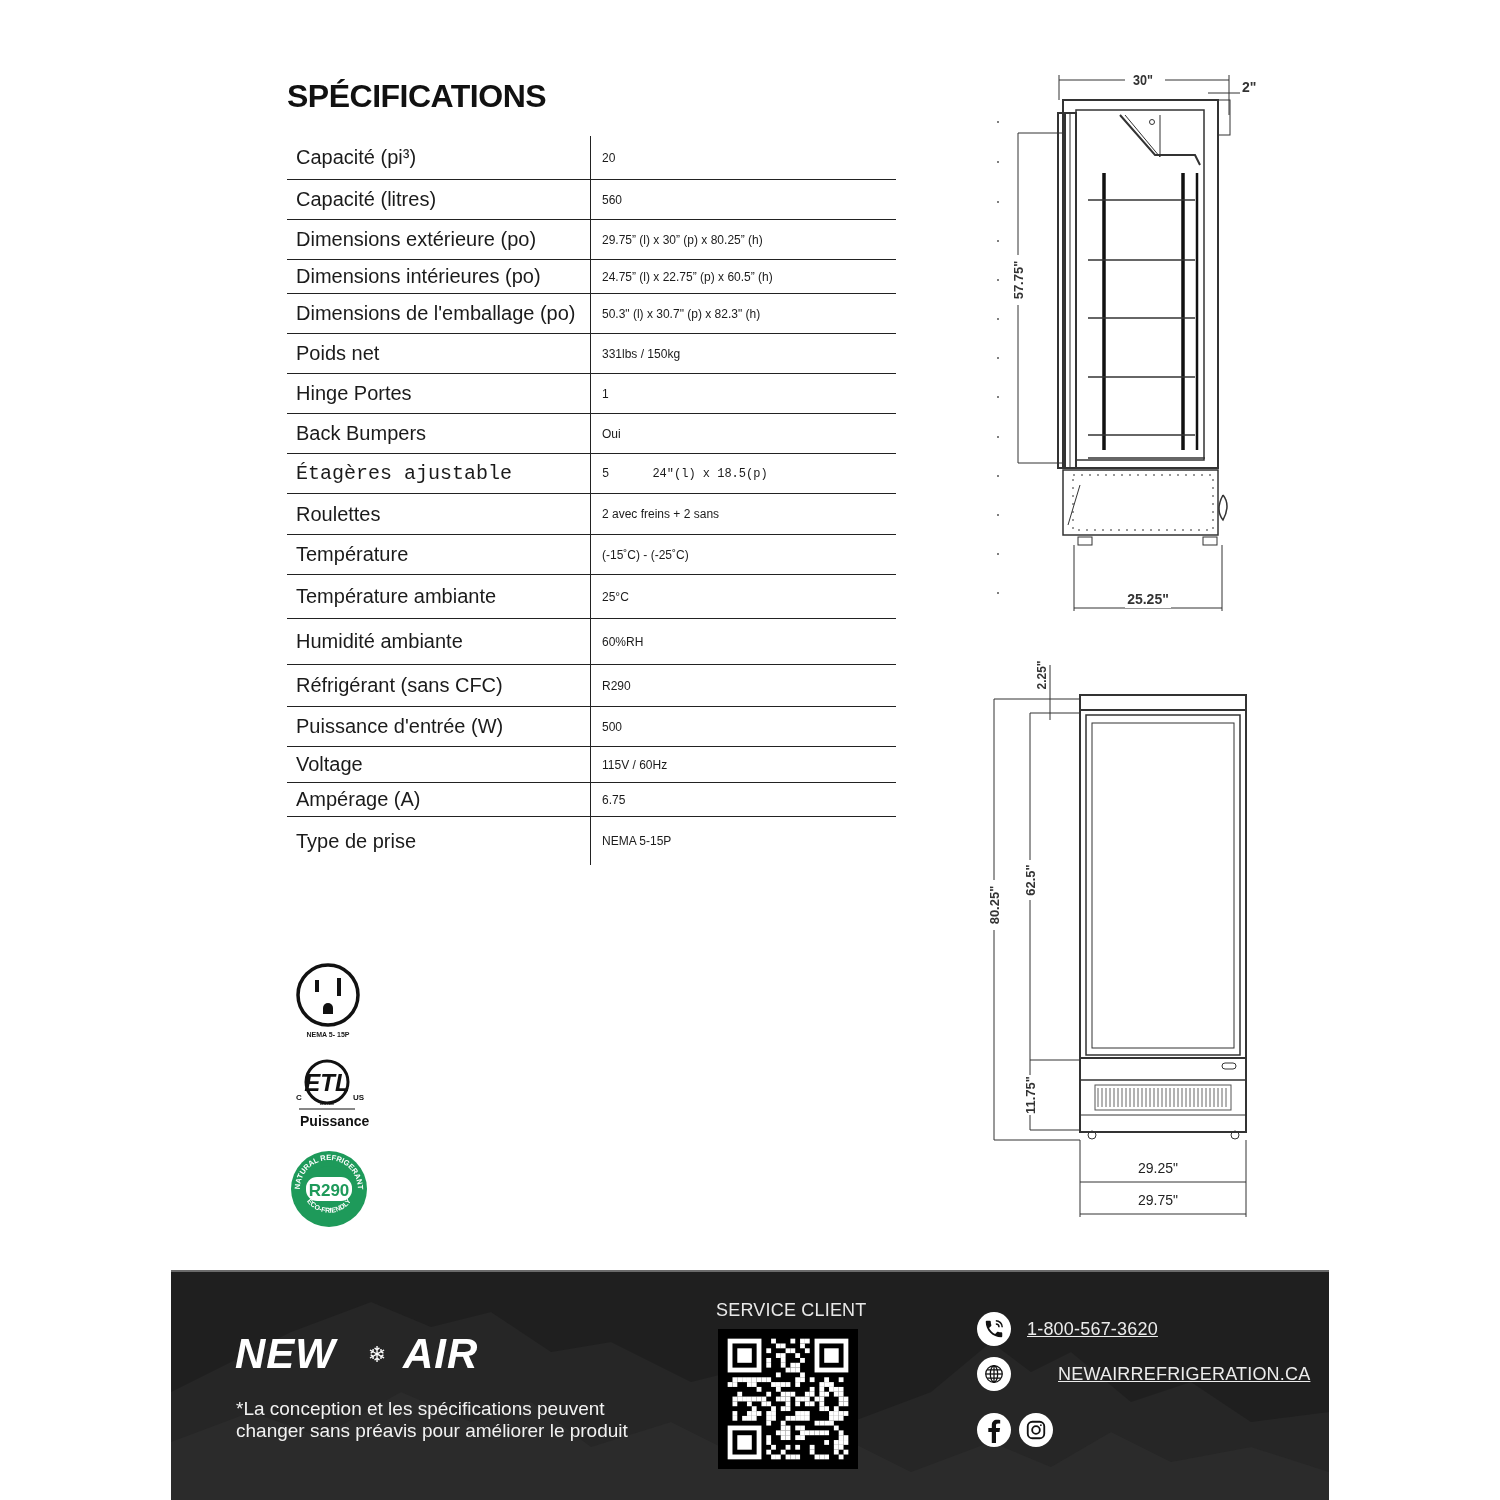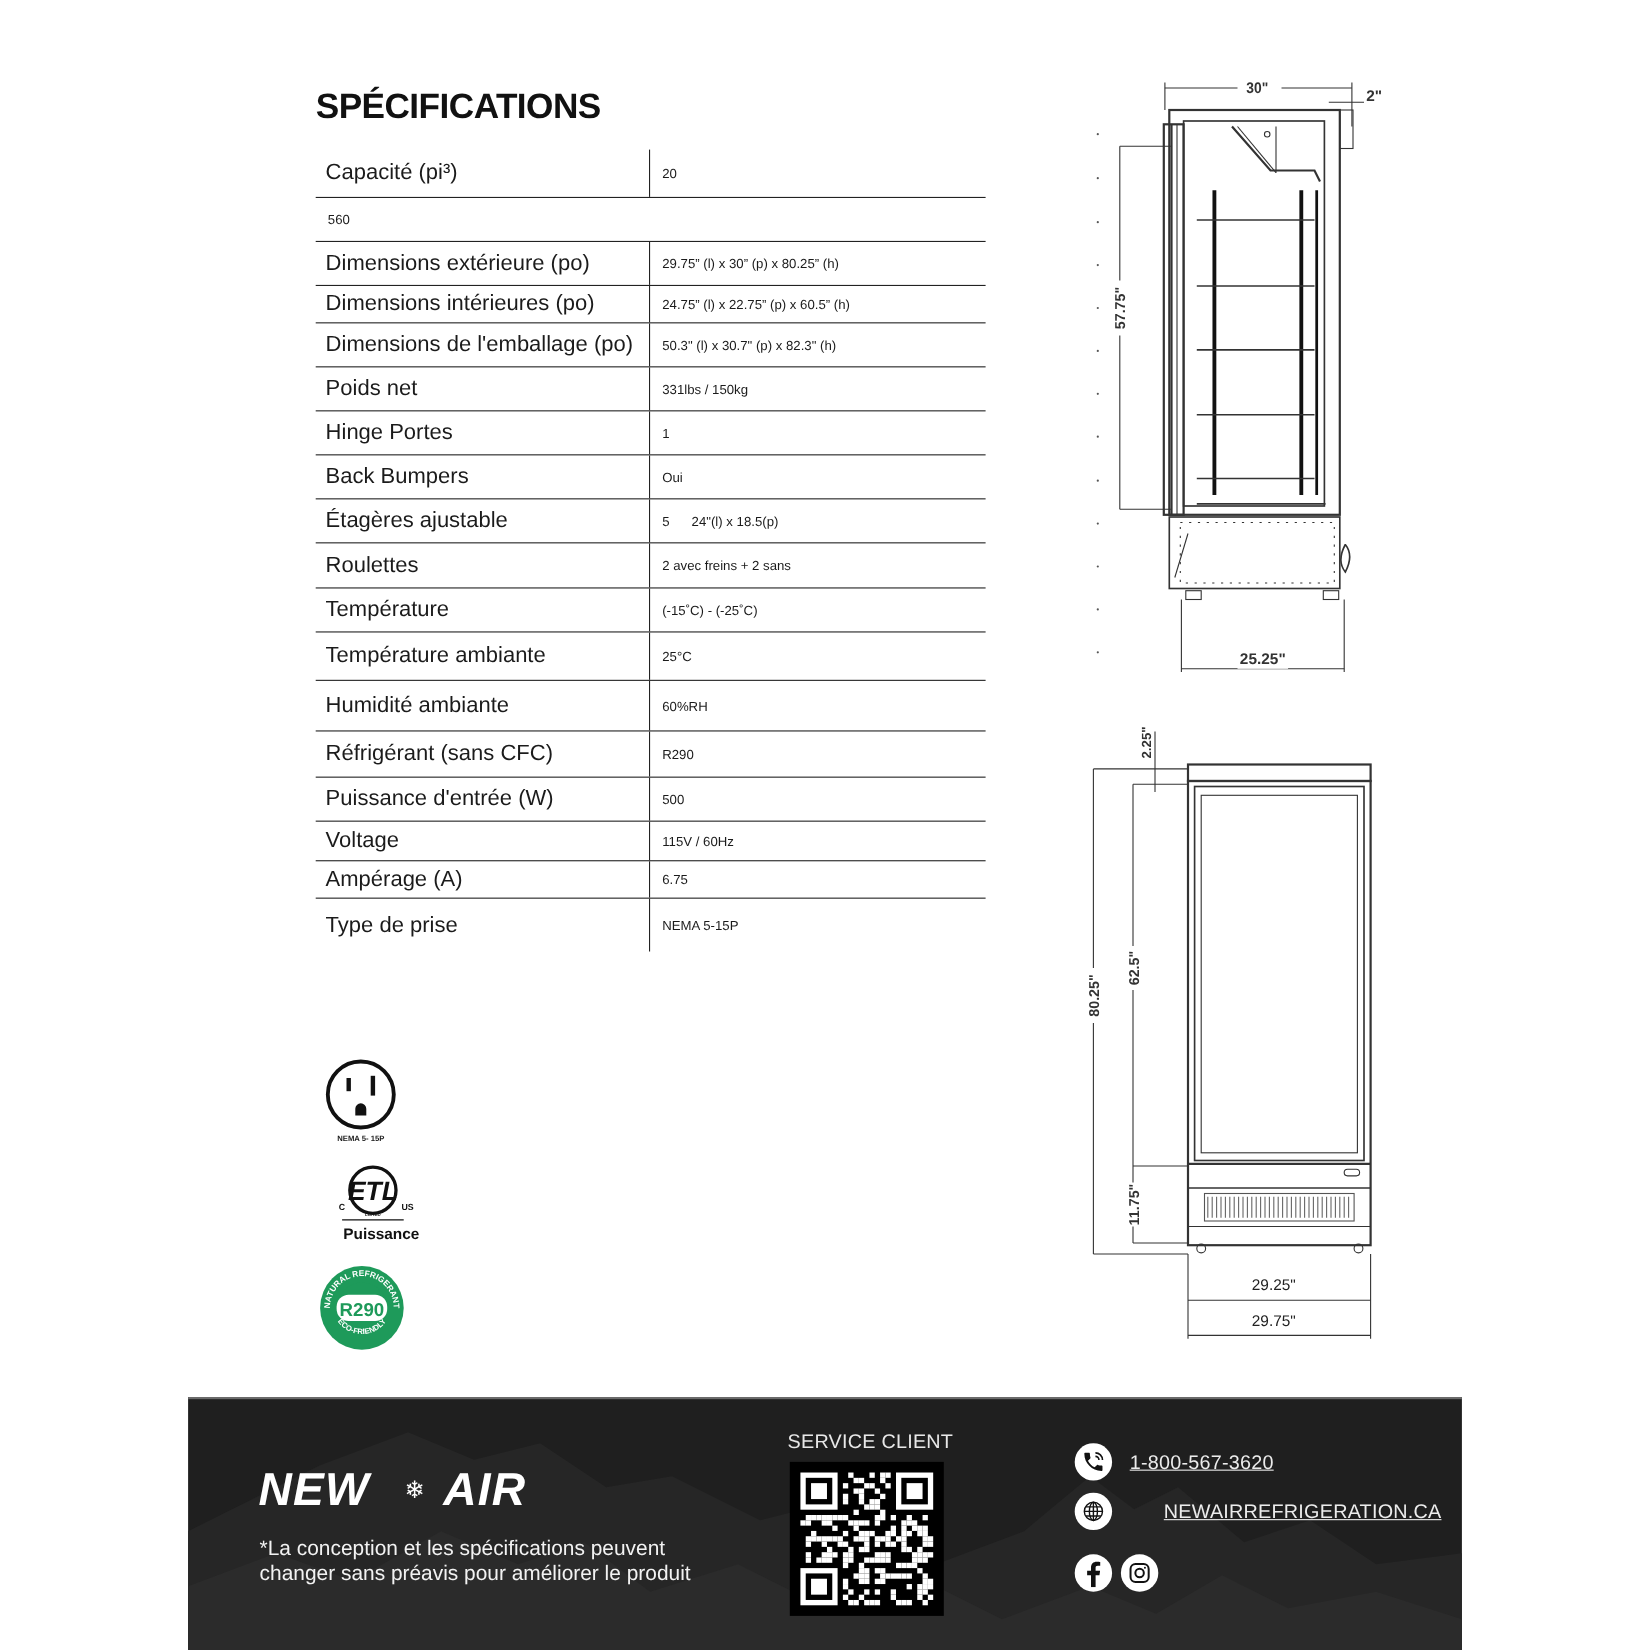--- a/index.html
+++ b/index.html
@@ -27,20 +27,21 @@
 <body>
 
 <h1 class="title">SPÉCIFICATIONS</h1>
 
 <div class="spec-table" id="spec-table">
     <div class="spec-row" style="height: 44px;">
       <div class="spec-label">Capacité (pi³)</div>
       <div class="spec-value">20</div>
     </div>
     <div class="spec-row" style="height: 40px;">
+      <div class="spec-label">Capacité (litres)</div>
       <div class="spec-value">560</div>
     </div>
     <div class="spec-row" style="height: 40px;">
       <div class="spec-label">Dimensions extérieure (po)</div>
       <div class="spec-value">29.75” (l) x 30” (p) x 80.25” (h)</div>
     </div>
     <div class="spec-row" style="height: 34px;">
       <div class="spec-label">Dimensions intérieures (po)</div>
       <div class="spec-value">24.75” (l) x 22.75” (p) x 60.5” (h)</div>
     </div>
@@ -53,21 +54,21 @@
       <div class="spec-value">331lbs / 150kg</div>
     </div>
     <div class="spec-row" style="height: 40px;">
       <div class="spec-label">Hinge Portes</div>
       <div class="spec-value">1</div>
     </div>
     <div class="spec-row" style="height: 40px;">
       <div class="spec-label">Back Bumpers</div>
       <div class="spec-value">Oui</div>
     </div>
-    <div class="spec-row" style="height: 40px;">
+    <div class="spec-row" style="height: 40px; font-family: Liberation Mono, monospace;">
       <div class="spec-label">Étagères ajustable</div>
       <div class="spec-value">5      24"(l) x 18.5(p)</div>
     </div>
     <div class="spec-row" style="height: 41px;">
       <div class="spec-label">Roulettes</div>
       <div class="spec-value">2 avec freins + 2 sans</div>
     </div>
     <div class="spec-row" style="height: 40px;">
       <div class="spec-label">Température</div>
       <div class="spec-value">(-15˚C) - (-25˚C)</div>
@@ -105,21 +106,21 @@
 <div class="icons">
   <div style="position:absolute;left:8px;top:0;">
     <svg width="66" height="66" viewBox="0 0 66 66">
       <circle cx="33" cy="33" r="30" fill="none" stroke="#111" stroke-width="3.5"></circle>
       <rect x="20" y="18" width="4" height="12" fill="#111"></rect>
       <rect x="42" y="16" width="4" height="18" fill="#111"></rect>
       <path d="M28 52 v-6 a5 5 0 0 1 10 0 v6 z" fill="#111"></path>
     </svg>
     <div style="font-size:7px;font-weight:bold;text-align:center;width:66px;margin-top:-1px;">NEMA 5- 15P</div>
   </div>
-  <div style="position:absolute;left:12px;top:96px;width:90px;text-align:center;">
+  <div style="position:absolute;left:0;top:96px;width:90px;text-align:center;">
     <svg width="90" height="56" viewBox="0 0 90 56">
       <circle cx="40" cy="24" r="21" fill="none" stroke="#111" stroke-width="3"></circle>
       <text x="40" y="33" text-anchor="middle" font-family="Liberation Sans, sans-serif" font-size="24" font-weight="bold" font-style="italic" fill="#111">ETL</text>
       <text x="9" y="42" font-family="Liberation Sans, sans-serif" font-size="8" font-weight="bold" fill="#111">C</text>
       <text x="66" y="42" font-family="Liberation Sans, sans-serif" font-size="8" font-weight="bold" fill="#111">US</text>
       <text x="40" y="47" text-anchor="middle" font-family="Liberation Sans, sans-serif" font-size="4" font-weight="bold" fill="#111">LISTED</text>
       <line x1="12" y1="51" x2="68" y2="51" stroke="#111" stroke-width="1.2"></line>
     </svg>
     <div style="font-size:14px;font-weight:bold;position:absolute;left:13px;top:55px;color:#111;">Puissance</div>
   </div>

